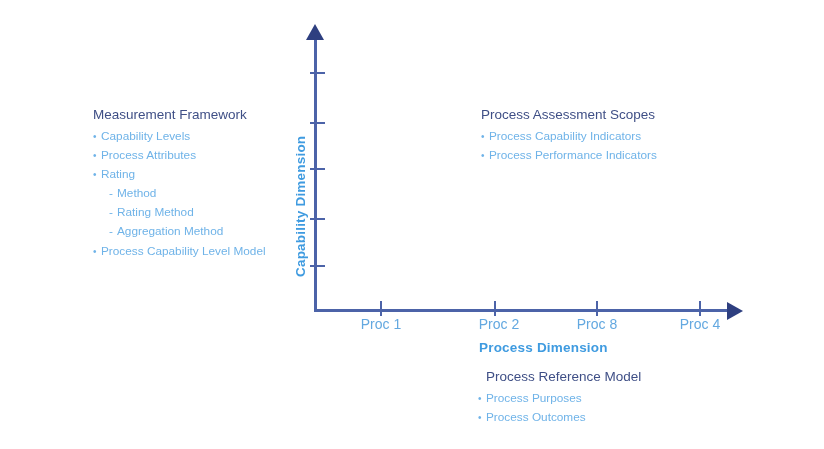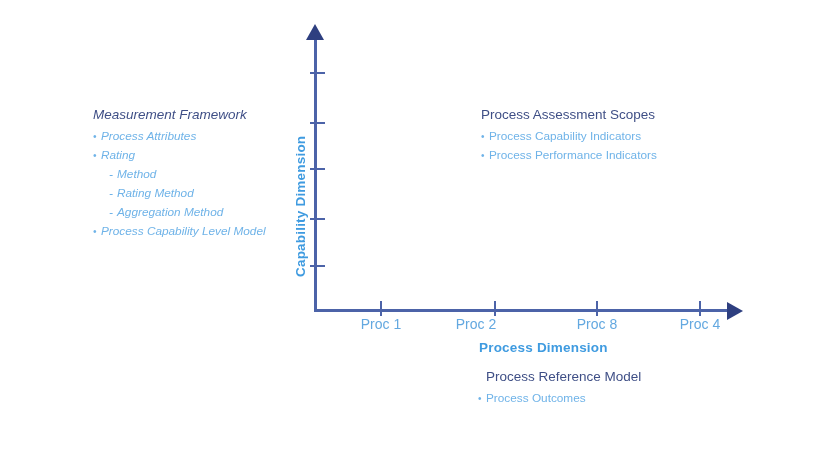--- a/index.html
+++ b/index.html
@@ -120,21 +120,21 @@
   .block li.lvl2{
     padding-left:16px;
   }
   .block li.lvl2::before{
     content:"-";
     display:inline-block;
     width:8px;
     color:#6fb3e8;
   }
 
-  #block-measurement{left:93px; top:107px;font-style:italic;}
+  #block-measurement{left:93px; top:107px;}
   #block-assessment{left:481px; top:107px;}
   #block-reference{left:478px; top:369px;}
   #block-reference h3{margin-left:8px;}
 </style>
 </head>
 <body>
 
 <div class="stage">
 
   <div class="axis-v-line"></div>
@@ -148,50 +148,52 @@
   <div class="tick-y" style="top:168px"></div>
   <div class="tick-y" style="top:218px"></div>
   <div class="tick-y" style="top:265px"></div>
 
   <div class="tick-x" style="left:380px"></div>
   <div class="tick-x" style="left:494px"></div>
   <div class="tick-x" style="left:596px"></div>
   <div class="tick-x" style="left:699px"></div>
 
   <div class="tick-x-label" style="left:381px">Proc 1</div>
-  <div class="tick-x-label" style="left:476px">Proc 2</div>
+  <div class="tick-x-label" style="left:499px">Proc 2</div>
   <div class="tick-x-label" style="left:597px">Proc 8</div>
   <div class="tick-x-label" style="left:700px">Proc 4</div>
 
   <div class="axis-title-x">Process Dimension</div>
 
   <div class="axis-title-y-wrap">
     <div class="axis-title-y">Capability Dimension</div>
   </div>
 
   <div class="block" id="block-measurement">
     <h3>Measurement Framework</h3>
     <ul>
+      <li class="lvl1">Capability Levels</li>
       <li class="lvl1">Process Attributes</li>
       <li class="lvl1">Rating</li>
       <li class="lvl2">Method</li>
       <li class="lvl2">Rating Method</li>
       <li class="lvl2">Aggregation Method</li>
       <li class="lvl1">Process Capability Level Model</li>
     </ul>
   </div>
 
   <div class="block" id="block-assessment">
     <h3>Process Assessment Scopes</h3>
     <ul>
       <li class="lvl1">Process Capability Indicators</li>
       <li class="lvl1">Process Performance Indicators</li>
     </ul>
   </div>
 
   <div class="block" id="block-reference">
     <h3>Process Reference Model</h3>
     <ul>
+      <li class="lvl1">Process Purposes</li>
       <li class="lvl1">Process Outcomes</li>
     </ul>
   </div>
 
 </div>
 
 </body></html>

